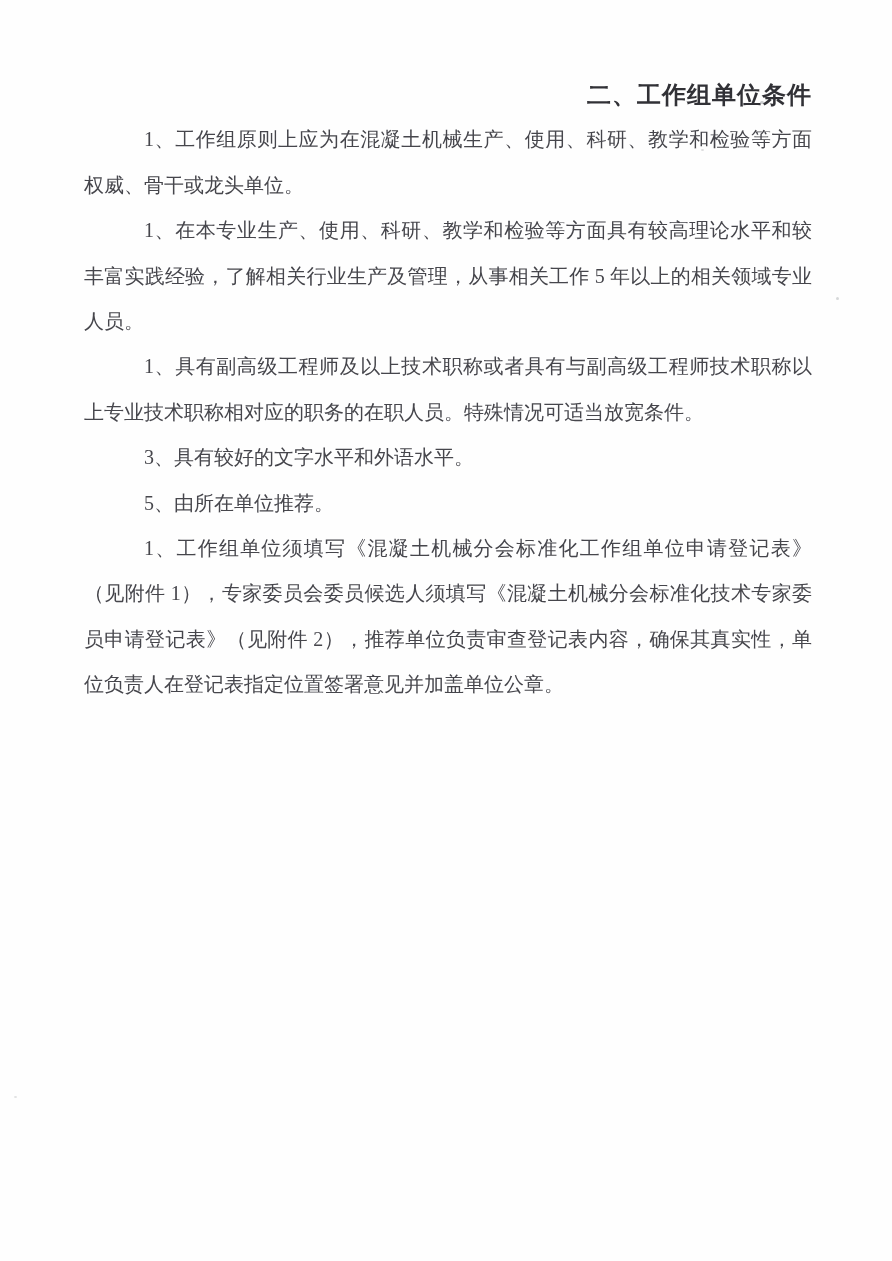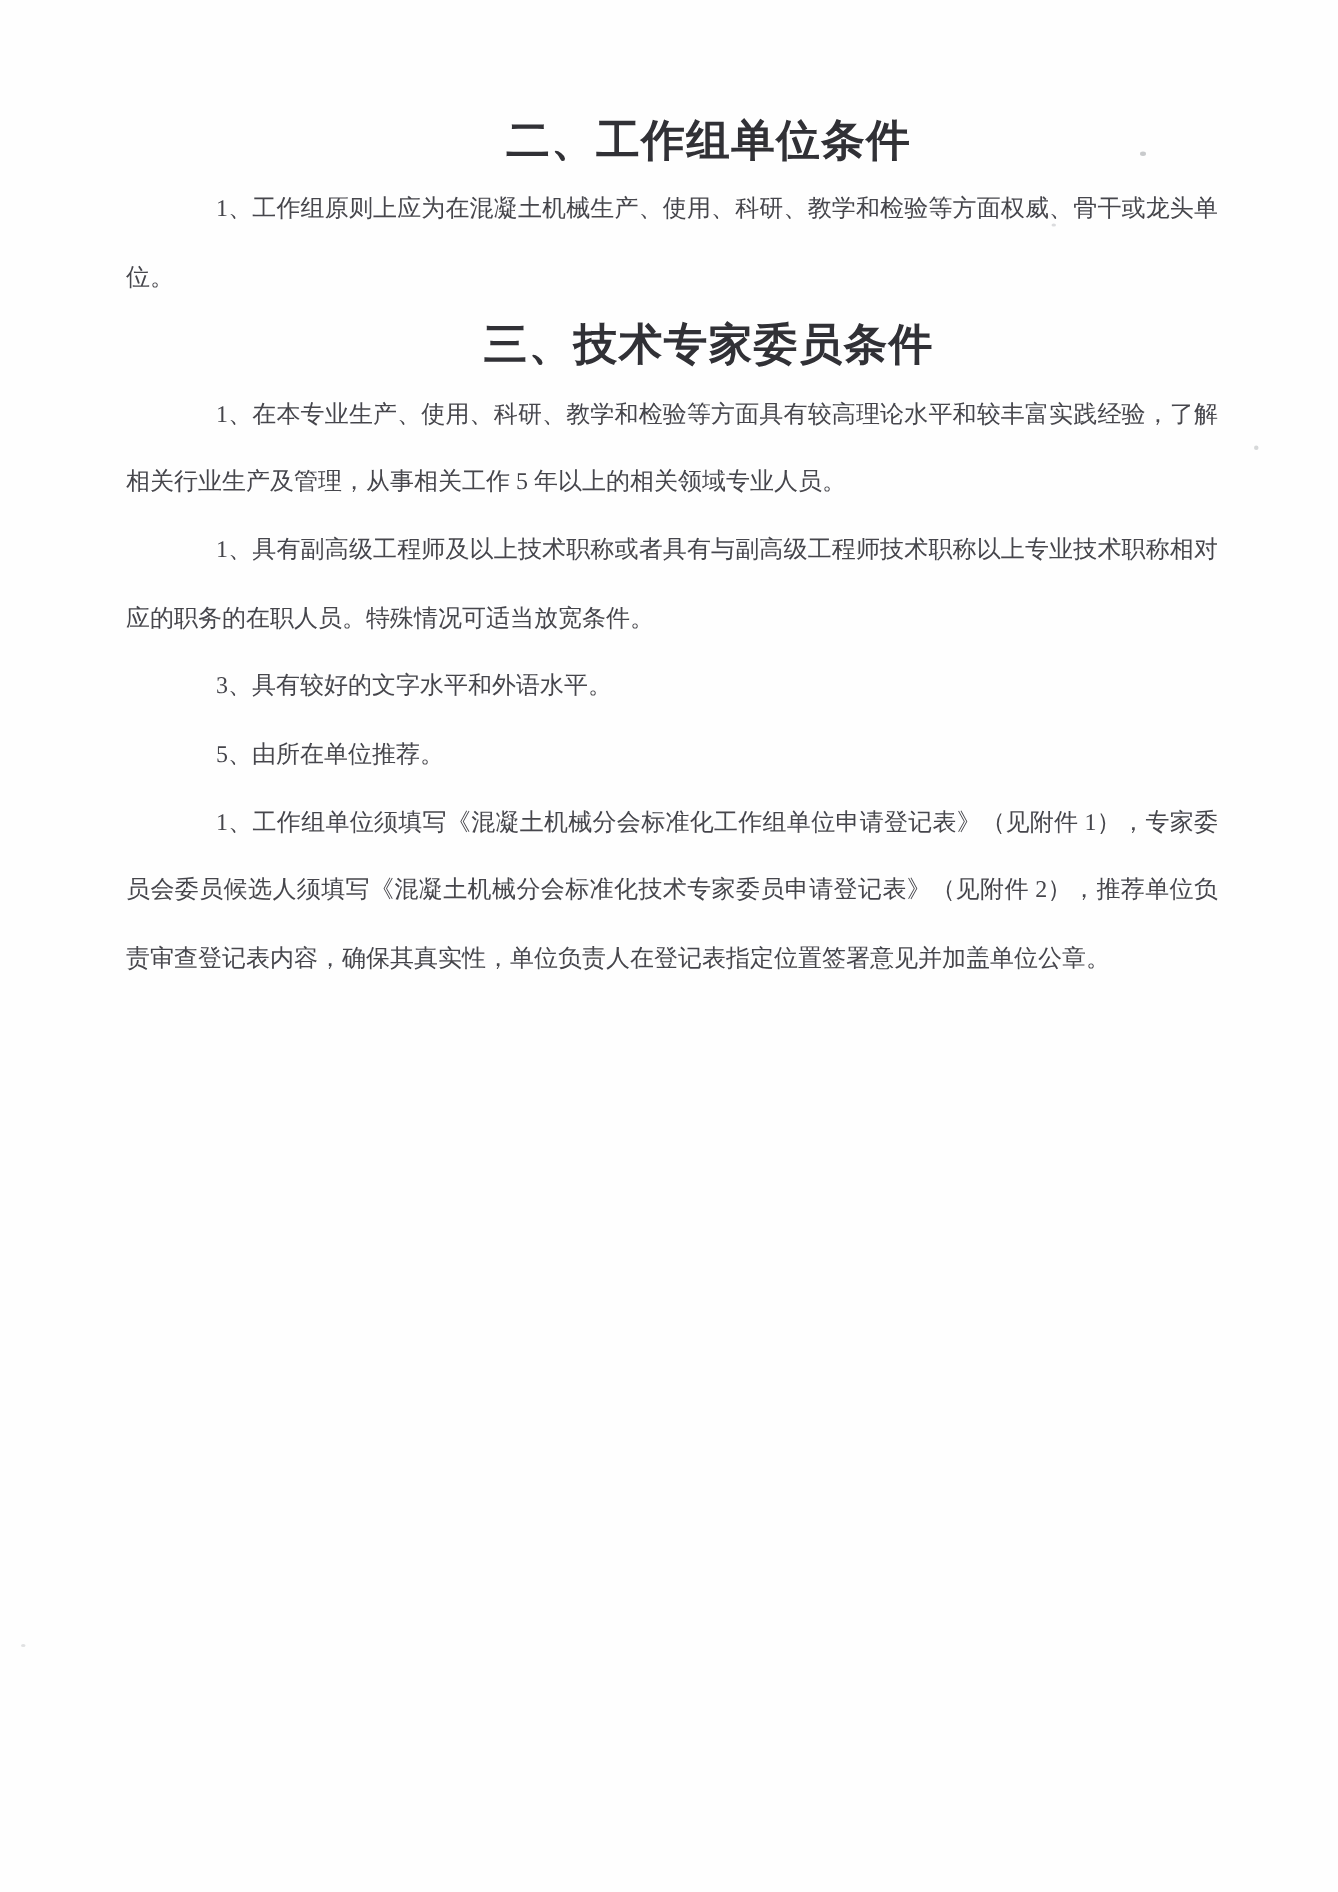--- a/index.html
+++ b/index.html
@@ -16,58 +16,57 @@
     font-family: "Liberation Serif", serif;
   }
   .content {
     position: absolute;
     left: 84px;
     top: 72px;
     width: 728px;
   }
   .para {
     margin: 0;
-    font-size: 16px;
+    font-size: 20px;
     line-height: 45.4px;
     color: #46464c;
     text-align: justify;
     text-justify: inter-ideograph;
     text-indent: 60px;
     word-break: break-all;
   }
   .heading {
     margin: 0 0 0 49px;
     font-family: "Liberation Sans", sans-serif;
     font-weight: bold;
-    font-size: 29px;
+    font-size: 24px;
     line-height: 45.4px;
     color: #313136;
     letter-spacing: 1px;
-    text-align: center;
+    text-align: right;
   }
   
   .speck {
     position: absolute;
     border-radius: 50%;
     background: #9b9fa3;
     opacity: 0.55;
   }
   .speck.s1 { left: 760px; top: 101px; width: 4px; height: 3px; }
   .speck.s2 { left: 701px; top: 149px; width: 3px; height: 2px; opacity: 0.35; }
   .speck.s3 { left: 836px; top: 297px; width: 3px; height: 3px; opacity: 0.4; }
   .speck.s4 { left: 14px;  top: 1096px; width: 3px; height: 2px; opacity: 0.3; }
 </style>
 </head>
 <body>
 
 <div class="page">
   <div class="content">
     <p class="heading">二、工作组单位条件</p>
     <p class="para">1、工作组原则上应为在混凝土机械生产、使用、科研、教学和检验等方面权威、骨干或龙头单位。</p>
-    <p class="heading">三、技术专家委员条件</p>
     <p class="para">1、在本专业生产、使用、科研、教学和检验等方面具有较高理论水平和较丰富实践经验，了解相关行业生产及管理，从事相关工作 5 年以上的相关领域专业人员。</p>
     <p class="para">1、具有副高级工程师及以上技术职称或者具有与副高级工程师技术职称以上专业技术职称相对应的职务的在职人员。特殊情况可适当放宽条件。</p>
     <p class="para">3、具有较好的文字水平和外语水平。</p>
     <p class="para">5、由所在单位推荐。</p>
     <p class="para">1、工作组单位须填写《混凝土机械分会标准化工作组单位申请登记表》（见附件 1），专家委员会委员候选人须填写《混凝土机械分会标准化技术专家委员申请登记表》（见附件 2），推荐单位负责审查登记表内容，确保其真实性，单位负责人在登记表指定位置签署意见并加盖单位公章。</p>
   </div>
 
   <div class="speck s1"></div>
   <div class="speck s2"></div>
   <div class="speck s3"></div>

